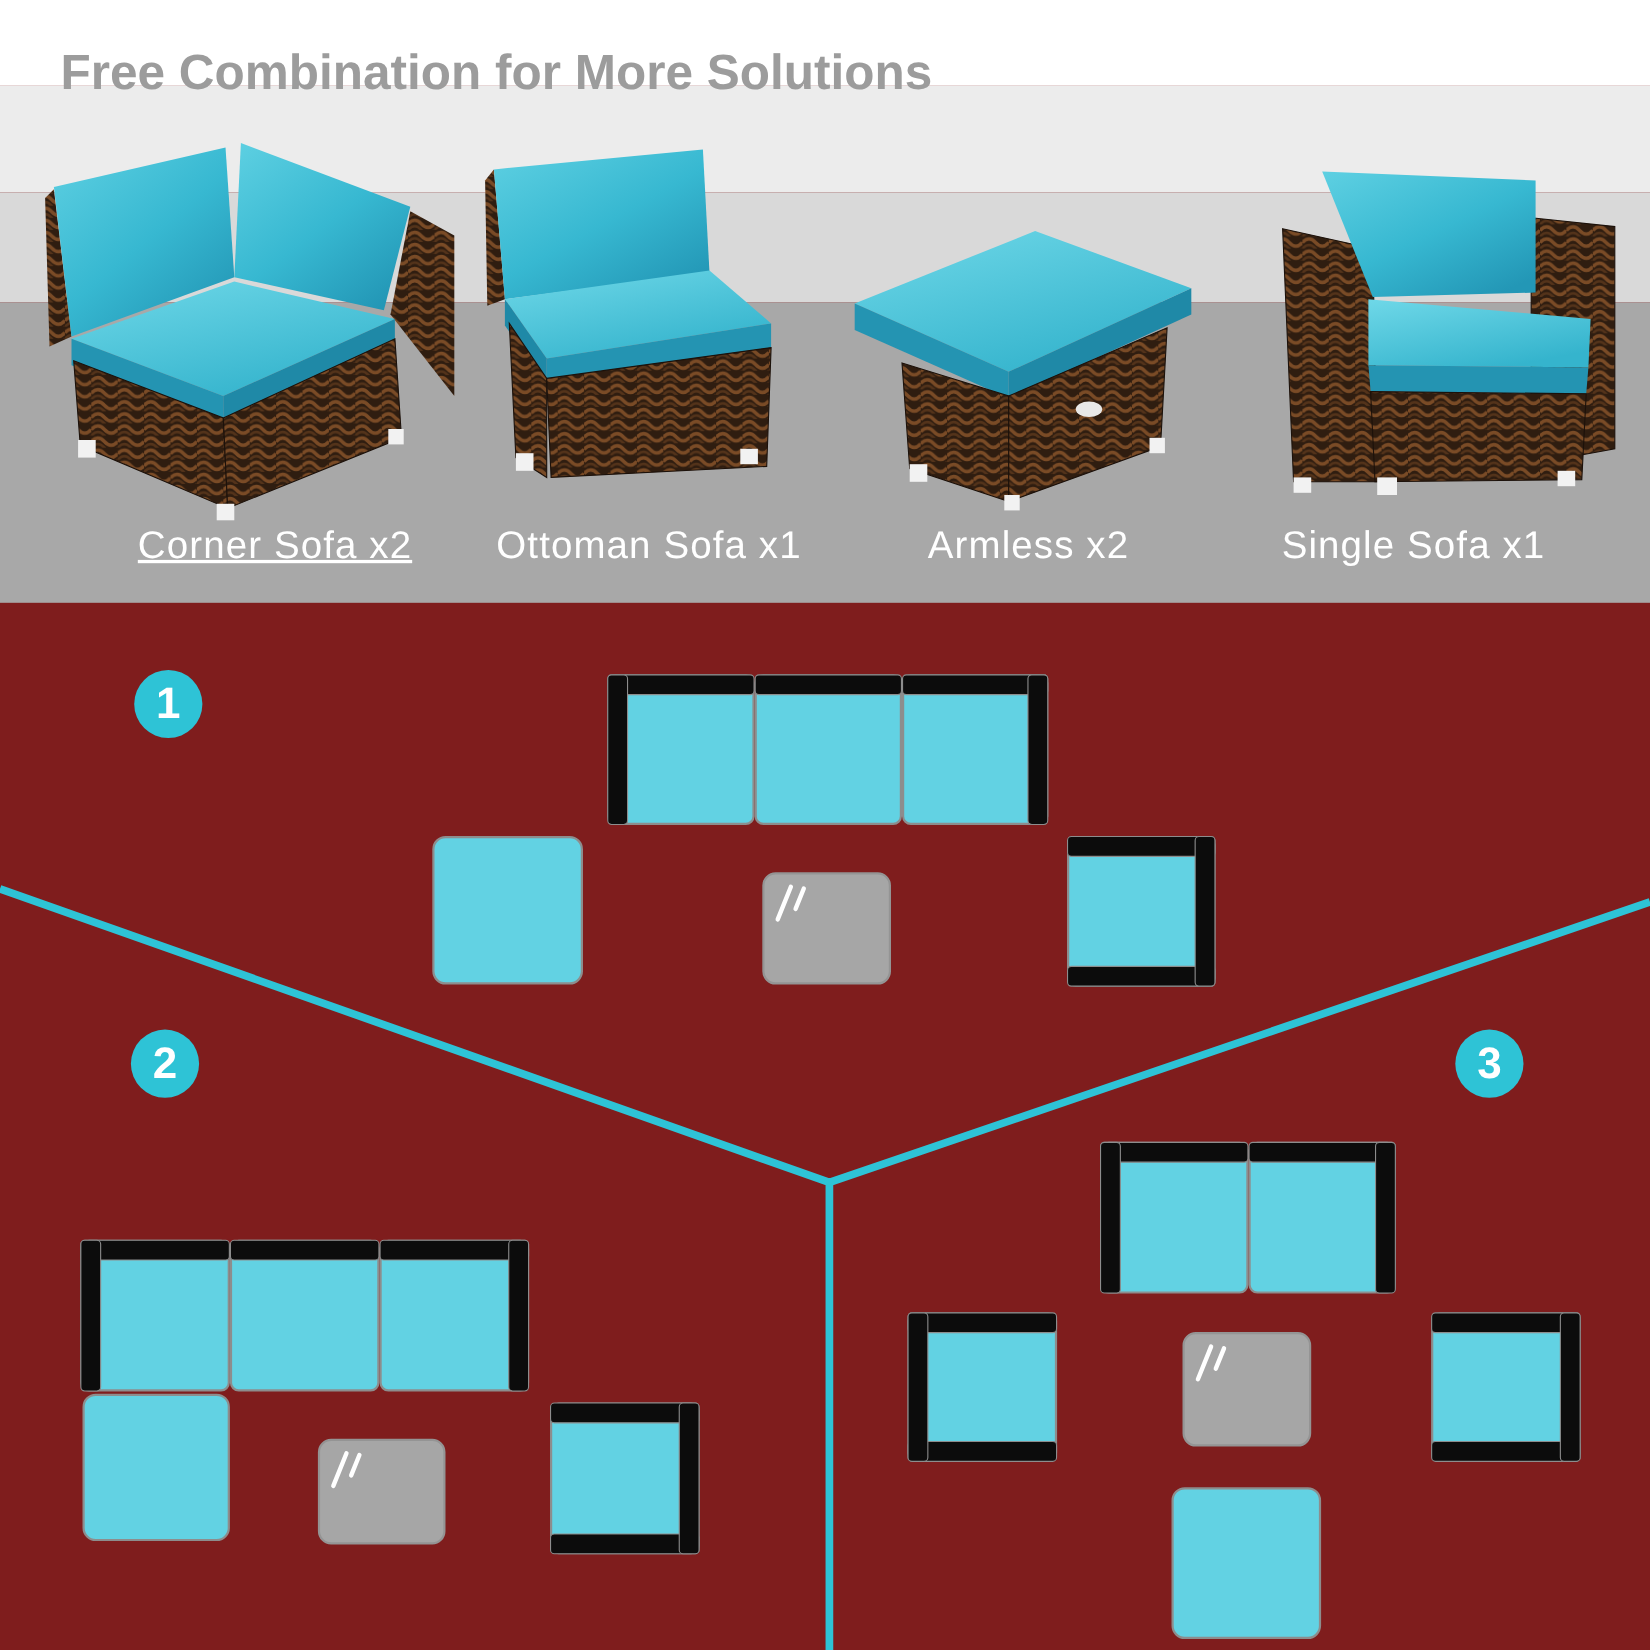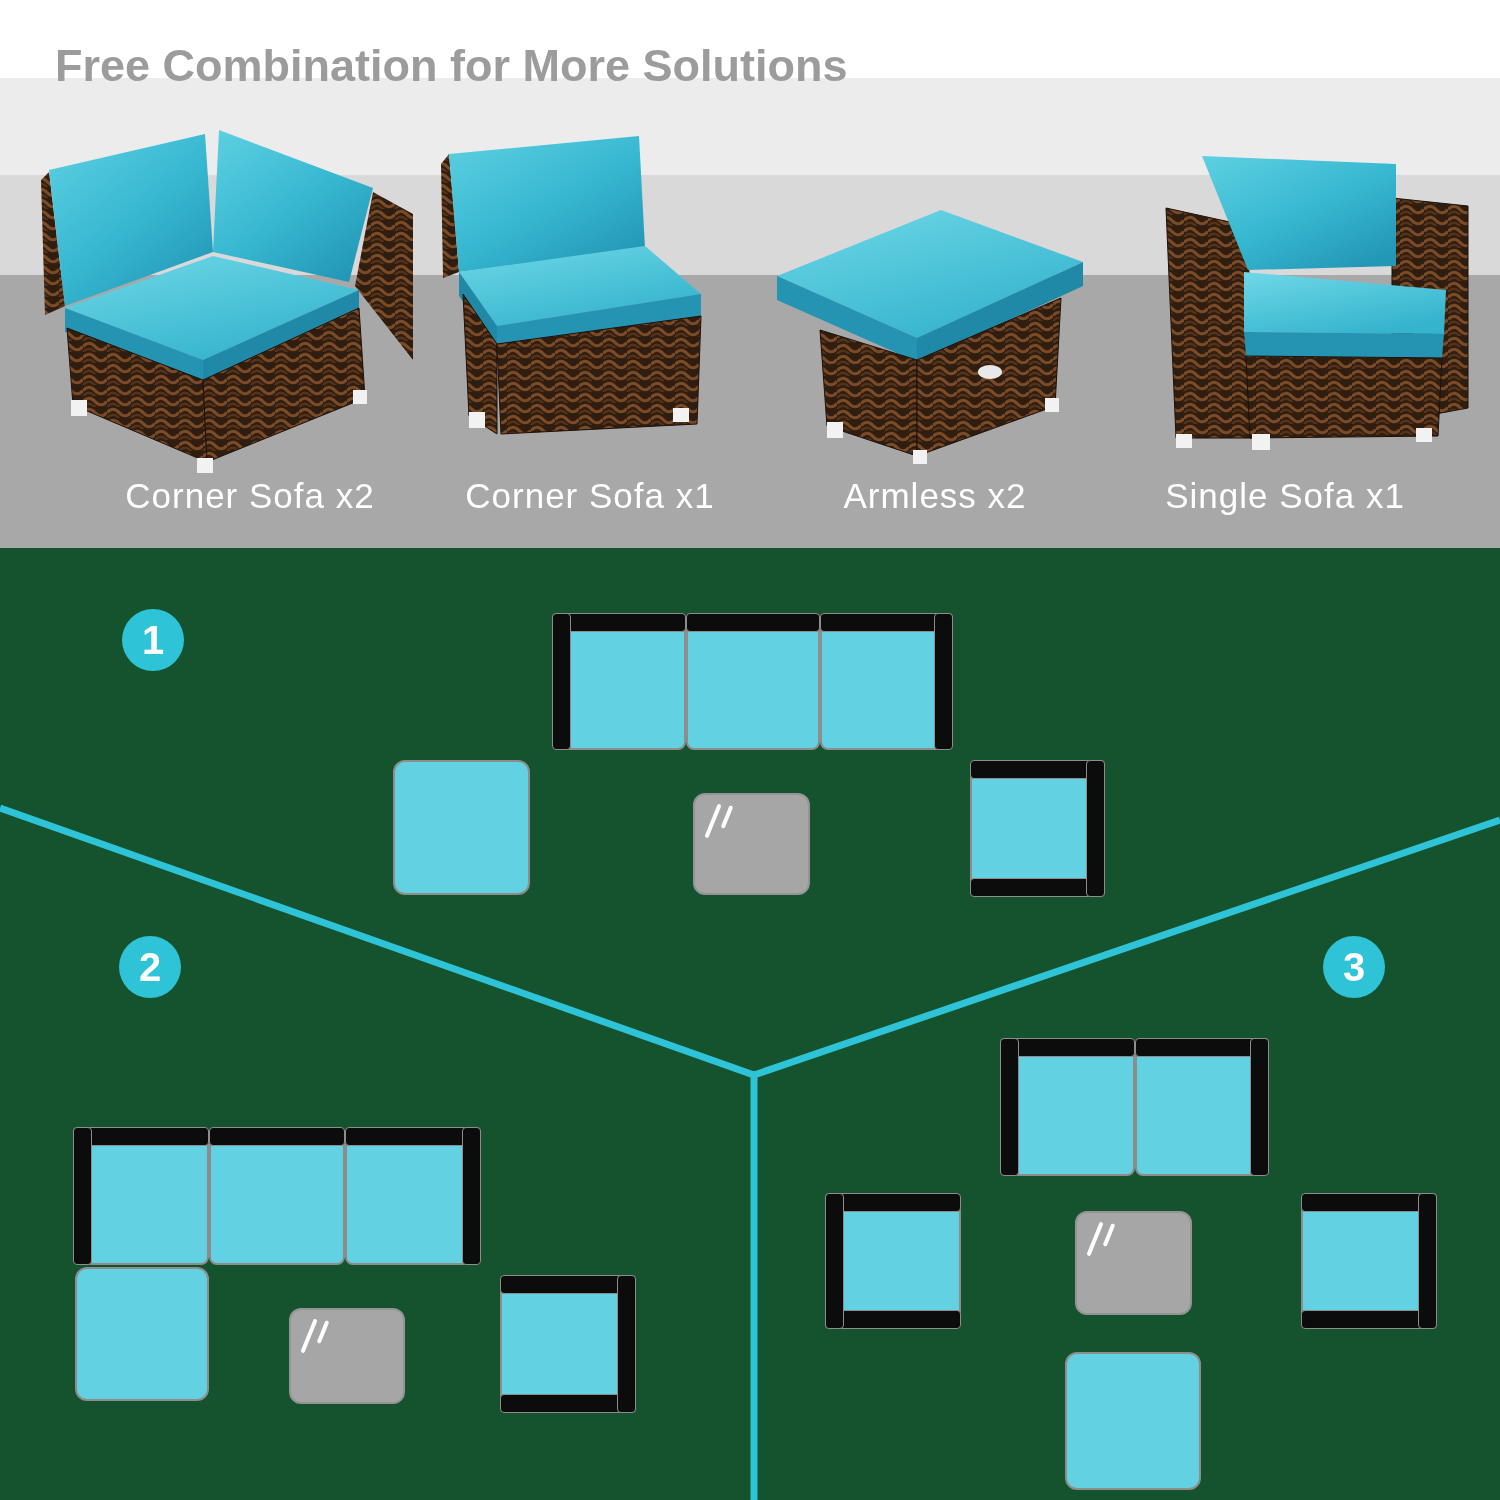--- a/index.html
+++ b/index.html
@@ -1,31 +1,31 @@
 <!DOCTYPE html>
 <html><head>
 <meta charset="utf-8">
 <style>
   html,body{margin:0;padding:0;background:#fff;}
-  #page{position:relative;width:1500px;height:1500px;overflow:hidden;background:#14532d;
+  #page{position:relative;width:1500px;height:1500px;overflow:hidden;background:#7f1d1d;
         font-family:"Liberation Sans",sans-serif;}
 
   
   .band{position:absolute;left:0;width:1500px;}
   .band-1{top:0;height:78px;background:#ffffff;}
   .band-2{top:78px;height:97px;background:#ececec;}
   .band-3{top:175px;height:100px;background:#d9d9d9;}
   .band-4{top:275px;height:273px;background:#a8a8a8;}
 
   .title{position:absolute;left:55px;top:40px;font-size:45px;font-weight:bold;
          color:#9c9c9c;letter-spacing:0px;white-space:nowrap;}
 
   .product-label{position:absolute;top:476px;font-size:35px;color:#ffffff;
                  text-align:center;letter-spacing:1px;white-space:nowrap;}
-  .pl-1{left:60px;width:380px;}
+  .pl-1{left:60px;width:380px;text-decoration:underline;}
   .pl-2{left:440px;width:300px;}
   .pl-3{left:785px;width:300px;}
   .pl-4{left:1135px;width:300px;}
 
   .photo{position:absolute;}
   .defs{position:absolute;width:0;height:0;}
 
   
   .dividers{position:absolute;left:0;top:0;width:1500px;height:1500px;pointer-events:none;}
 
@@ -128,21 +128,21 @@
     <polygon points="42,18 236,26 236,128 88,132" fill="url(#cushG)"></polygon>
     <polygon points="84,134 286,152 284,196 84,194" fill="url(#cushL)"></polygon>
     <polygon points="84,194 284,196 282,220 86,218" fill="#2494b2"></polygon>
     <polygon points="86,218 282,220 278,298 90,300" fill="url(#wk)" stroke="#1c110a"></polygon>
     <rect x="92" y="296" width="18" height="16" fill="#f2f2f2"></rect>
     <rect x="256" y="290" width="16" height="14" fill="#f2f2f2"></rect>
     <rect x="16" y="296" width="16" height="14" fill="#f2f2f2"></rect>
   </svg>
 
   <div class="product-label pl-1">Corner Sofa x2</div>
-  <div class="product-label pl-2">Corner Sofa x1</div>
+  <div class="product-label pl-2">Ottoman Sofa x1</div>
   <div class="product-label pl-3">Armless x2</div>
   <div class="product-label pl-4">Single Sofa x1</div>
 
   <svg class="dividers" viewBox="0 0 1500 1500">
     <path d="M0,808 L754,1075 L1500,820 M754,1071 L754,1500" fill="none" stroke="#2ec3d6" stroke-width="7"></path>
   </svg>
 
   <div class="badge" style="left:122px;top:609px">1</div>
   <div class="badge" style="left:119px;top:936px">2</div>
   <div class="badge" style="left:1323px;top:936px">3</div>

